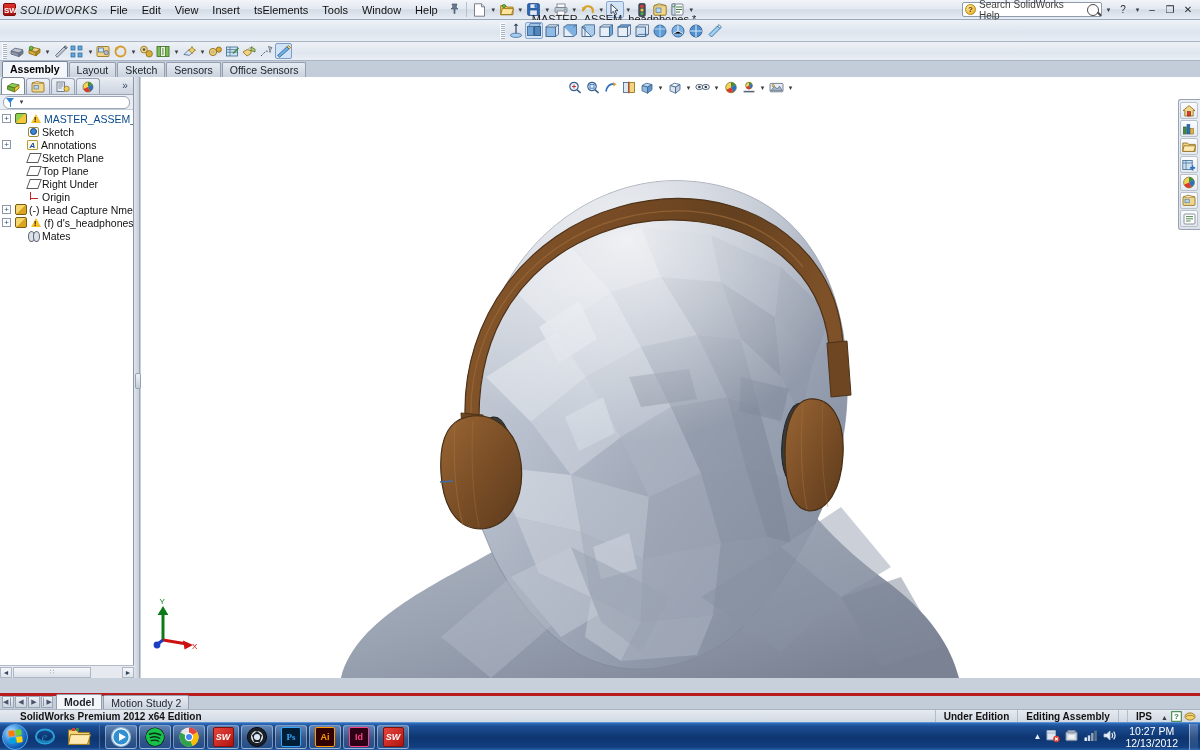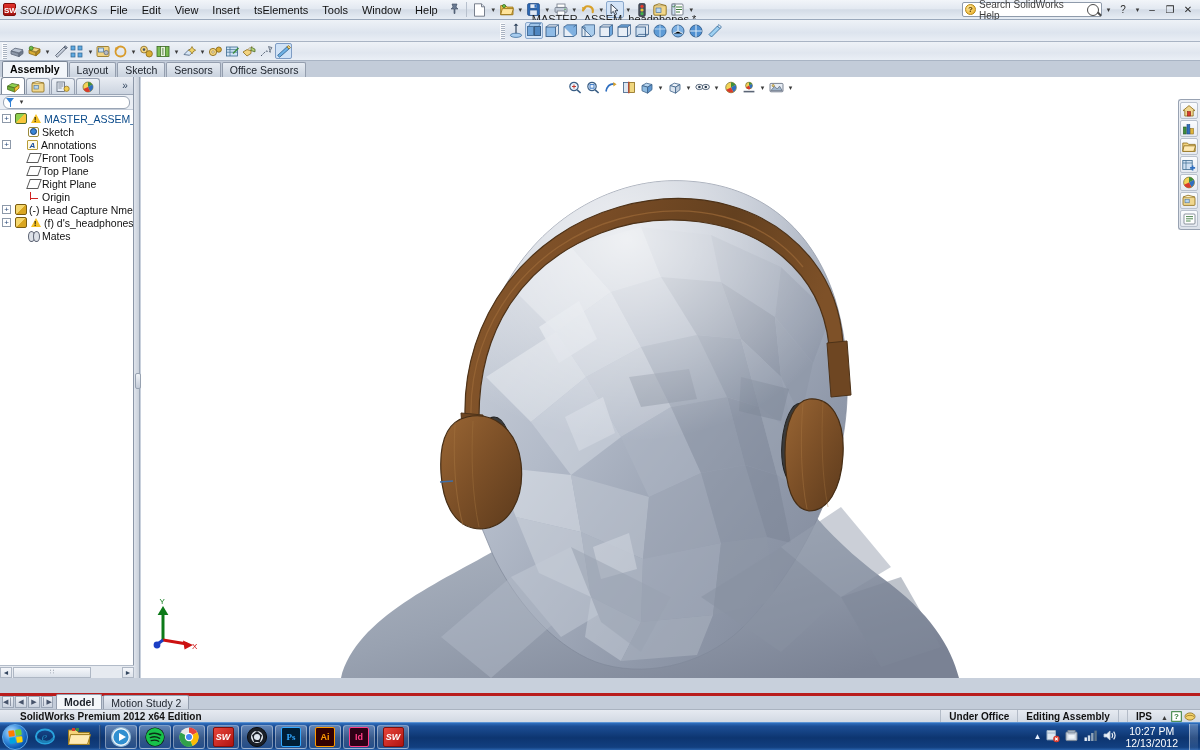--- a/index.html
+++ b/index.html
@@ -646,37 +646,37 @@
             <div class="i-annot">A</div>
           </div>
         <div class="tlabel">Annotations</div>
       </div>
       <div class="trow">
         <div class="tspacer"></div>
           <div class="tindent"></div>
         <div class="ticon">
             <div class="i-plane"></div>
           </div>
-        <div class="tlabel">Front Tools</div>
+        <div class="tlabel">Sketch Plane</div>
       </div>
       <div class="trow">
         <div class="tspacer"></div>
           <div class="tindent"></div>
         <div class="ticon">
             <div class="i-plane"></div>
           </div>
         <div class="tlabel">Top Plane</div>
       </div>
       <div class="trow">
         <div class="tspacer"></div>
           <div class="tindent"></div>
         <div class="ticon">
             <div class="i-plane"></div>
           </div>
-        <div class="tlabel">Right Plane</div>
+        <div class="tlabel">Right Under</div>
       </div>
       <div class="trow">
         <div class="tspacer"></div>
           <div class="tindent"></div>
         <div class="ticon">
             <div class="i-origin"></div>
           </div>
         <div class="tlabel">Origin</div>
       </div>
       <div class="trow">
@@ -998,21 +998,21 @@
       <div class="navb">▶</div>
       <div class="navb">│▶</div>
     </div>
     <div class="btab active">Model</div>
     <div class="btab">Motion Study 2</div>
   </div>
 
   <div class="statusbar">
     <div class="sb-left">SolidWorks Premium 2012 x64 Edition</div>
     <div class="sb-right">
-      <div class="sb-cell">Under Office</div>
+      <div class="sb-cell">Under Edition</div>
       <div class="sb-cell">Editing Assembly</div>
       <div class="sb-cell" style="padding:0 4px"></div>
       <div class="sb-cell">IPS</div>
       <div class="caret" style="height:12px;padding-bottom:1px">▲</div>
       <div class="sb-ic">
         <svg width="11" height="11" viewBox="0 0 11 11">
             <rect x=".7" y=".7" width="9.6" height="9.6" fill="#fff" stroke="#2f7a35" stroke-width="1"></rect>
             <text x="3" y="8.4" font-size="8" font-weight="bold" fill="#2f7a35" font-family="Liberation Sans, sans-serif">?</text>
           </svg>
       </div>

